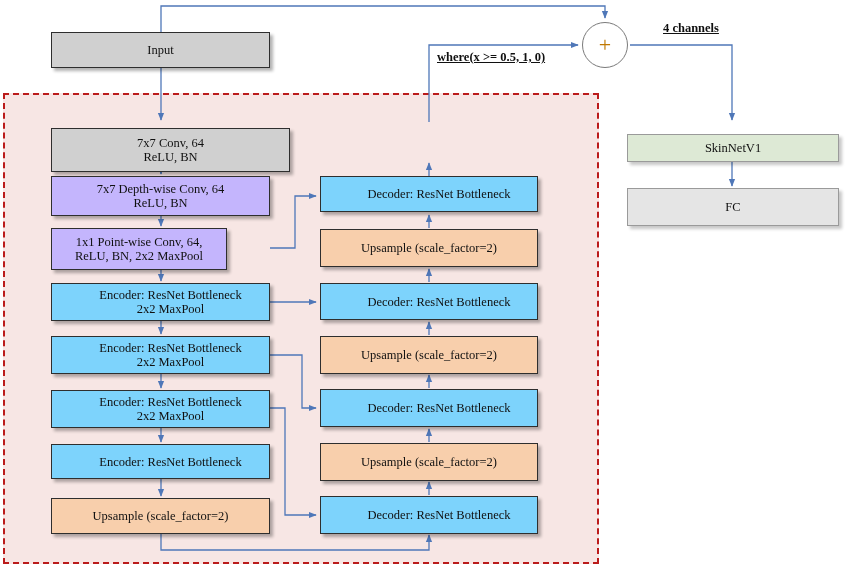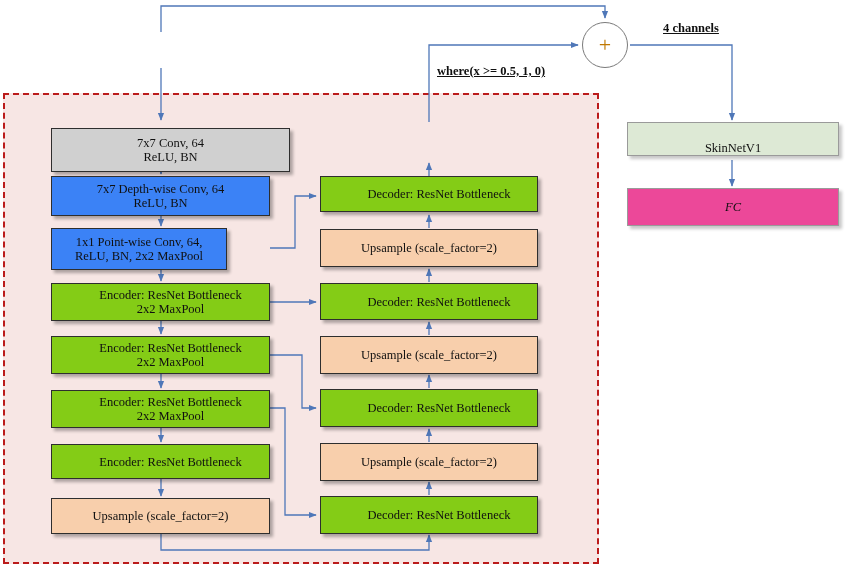--- a/index.html
+++ b/index.html
@@ -11,25 +11,25 @@
   .region{position:absolute;box-sizing:border-box;}
 
   .node{position:absolute;box-sizing:border-box;
         border:1px solid #3a3a3a;
         display:flex;align-items:center;justify-content:center;
         text-align:center;line-height:1.12;
         color:#101010;font-size:12.5px;
         box-shadow:3px 3px 3px rgba(0,0,0,0.30);}
   .node span{display:block;padding:0 4px;}
   .n-gray{background:#d0d0d0;border-color:#2e2e2e;}
-  .n-yellow{background:#3b82f6;border-color:#2e2e2e;}
-  .n-blue{background:#84cc16;border-color:#2e2e2e;padding-left:20px;}
+  .n-yellow{background:#c4b5fd;border-color:#2e2e2e;}
+  .n-blue{background:#7dd3fc;border-color:#2e2e2e;padding-left:20px;}
   .n-orange{background:#f8cfac;border-color:#2e2e2e;align-items:center;}
   .n-green{background:#dde9d5;border-color:#9a9a9a;box-shadow:3px 3px 3px rgba(0,0,0,0.22);}
-  .n-gold{background:#ec4899;border-color:#9a9a9a;box-shadow:3px 3px 3px rgba(0,0,0,0.22);font-style:italic;}
+  .n-gold{background:#e5e5e5;border-color:#9a9a9a;box-shadow:3px 3px 3px rgba(0,0,0,0.22);}
 
   .sumnode{position:absolute;box-sizing:border-box;border:1px solid #7a7a7a;
            border-radius:50%;background:#ffffff;
            display:flex;align-items:center;justify-content:center;
            font-size:22px;color:#c07800;line-height:1;}
 
   .wlabel{position:absolute;font-weight:bold;font-size:12.5px;color:#101010;
           white-space:nowrap;text-decoration:underline;}
 </style>
 </head>
@@ -79,20 +79,23 @@
       <path d="M429,176 L429,163" marker-end="url(#ah)"></path>
 
       <path d="M429,122 L429,45 L578,45" marker-end="url(#ah)"></path>
 
       <path d="M630,45 L732,45 L732,120" marker-end="url(#ah)"></path>
 
       <path d="M732,160 L732,186" marker-end="url(#ah)"></path>
     </g>
   </svg>
 
+  <div class="node n-gray" style="left:51px;top:32px;width:219px;height:36px;">
+    <span>Input</span>
+  </div>
 
   <div class="node n-gray" style="left:51px;top:128px;width:239px;height:44px;font-family:Liberation Serif, serif;">
     <span>7x7 Conv, 64<br>ReLU, BN</span>
   </div>
 
   <div class="node n-yellow" style="left:51px;top:176px;width:219px;height:40px;">
     <span>7x7 Depth-wise Conv, 64<br>ReLU, BN</span>
   </div>
 
   <div class="node n-yellow" style="left:51px;top:228px;width:176px;height:42px;">
@@ -145,25 +148,25 @@
   </div>
 
   <div class="node n-blue" style="left:320px;top:496px;width:218px;height:38px;">
     <span>Decoder: ResNet Bottleneck</span>
   </div>
 
   <div class="sumnode" style="left:582px;top:22px;width:46px;height:46px;">
     <span>+</span>
   </div>
 
-  <div class="wlabel" style="left:437px;top:64px;">where(x &gt;= 0.5, 1, 0)</div>
+  <div class="wlabel" style="left:437px;top:50px;">where(x &gt;= 0.5, 1, 0)</div>
 
   <div class="wlabel" style="left:663px;top:21px;">4 channels</div>
 
-  <div class="node n-green" style="left:627px;top:122px;width:212px;height:34px;align-items:flex-end;">
+  <div class="node n-green" style="left:627px;top:134px;width:212px;height:28px;">
     <span>SkinNetV1</span>
   </div>
 
   <div class="node n-gold" style="left:627px;top:188px;width:212px;height:38px;">
     <span>FC</span>
   </div>
 
 </div>
 
 </body></html>

